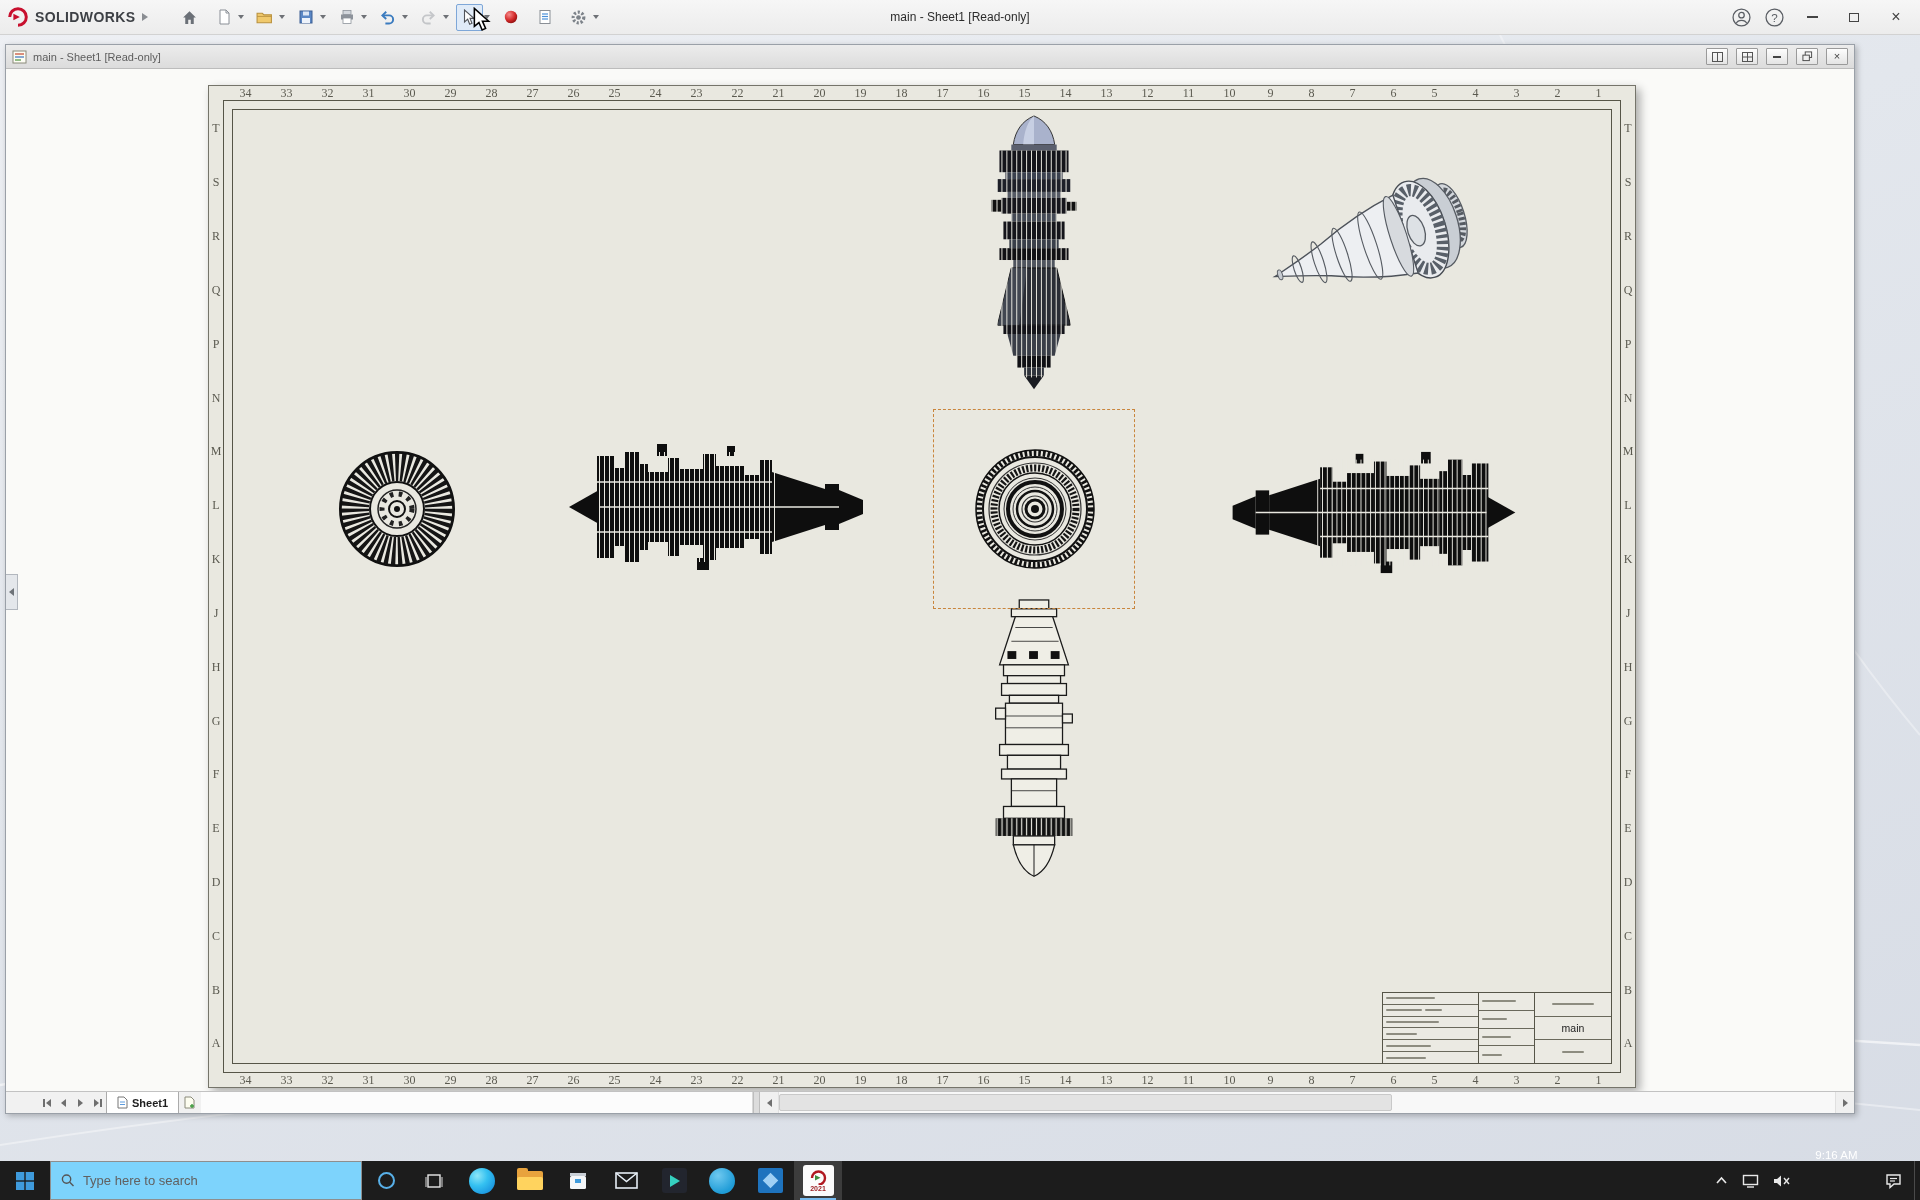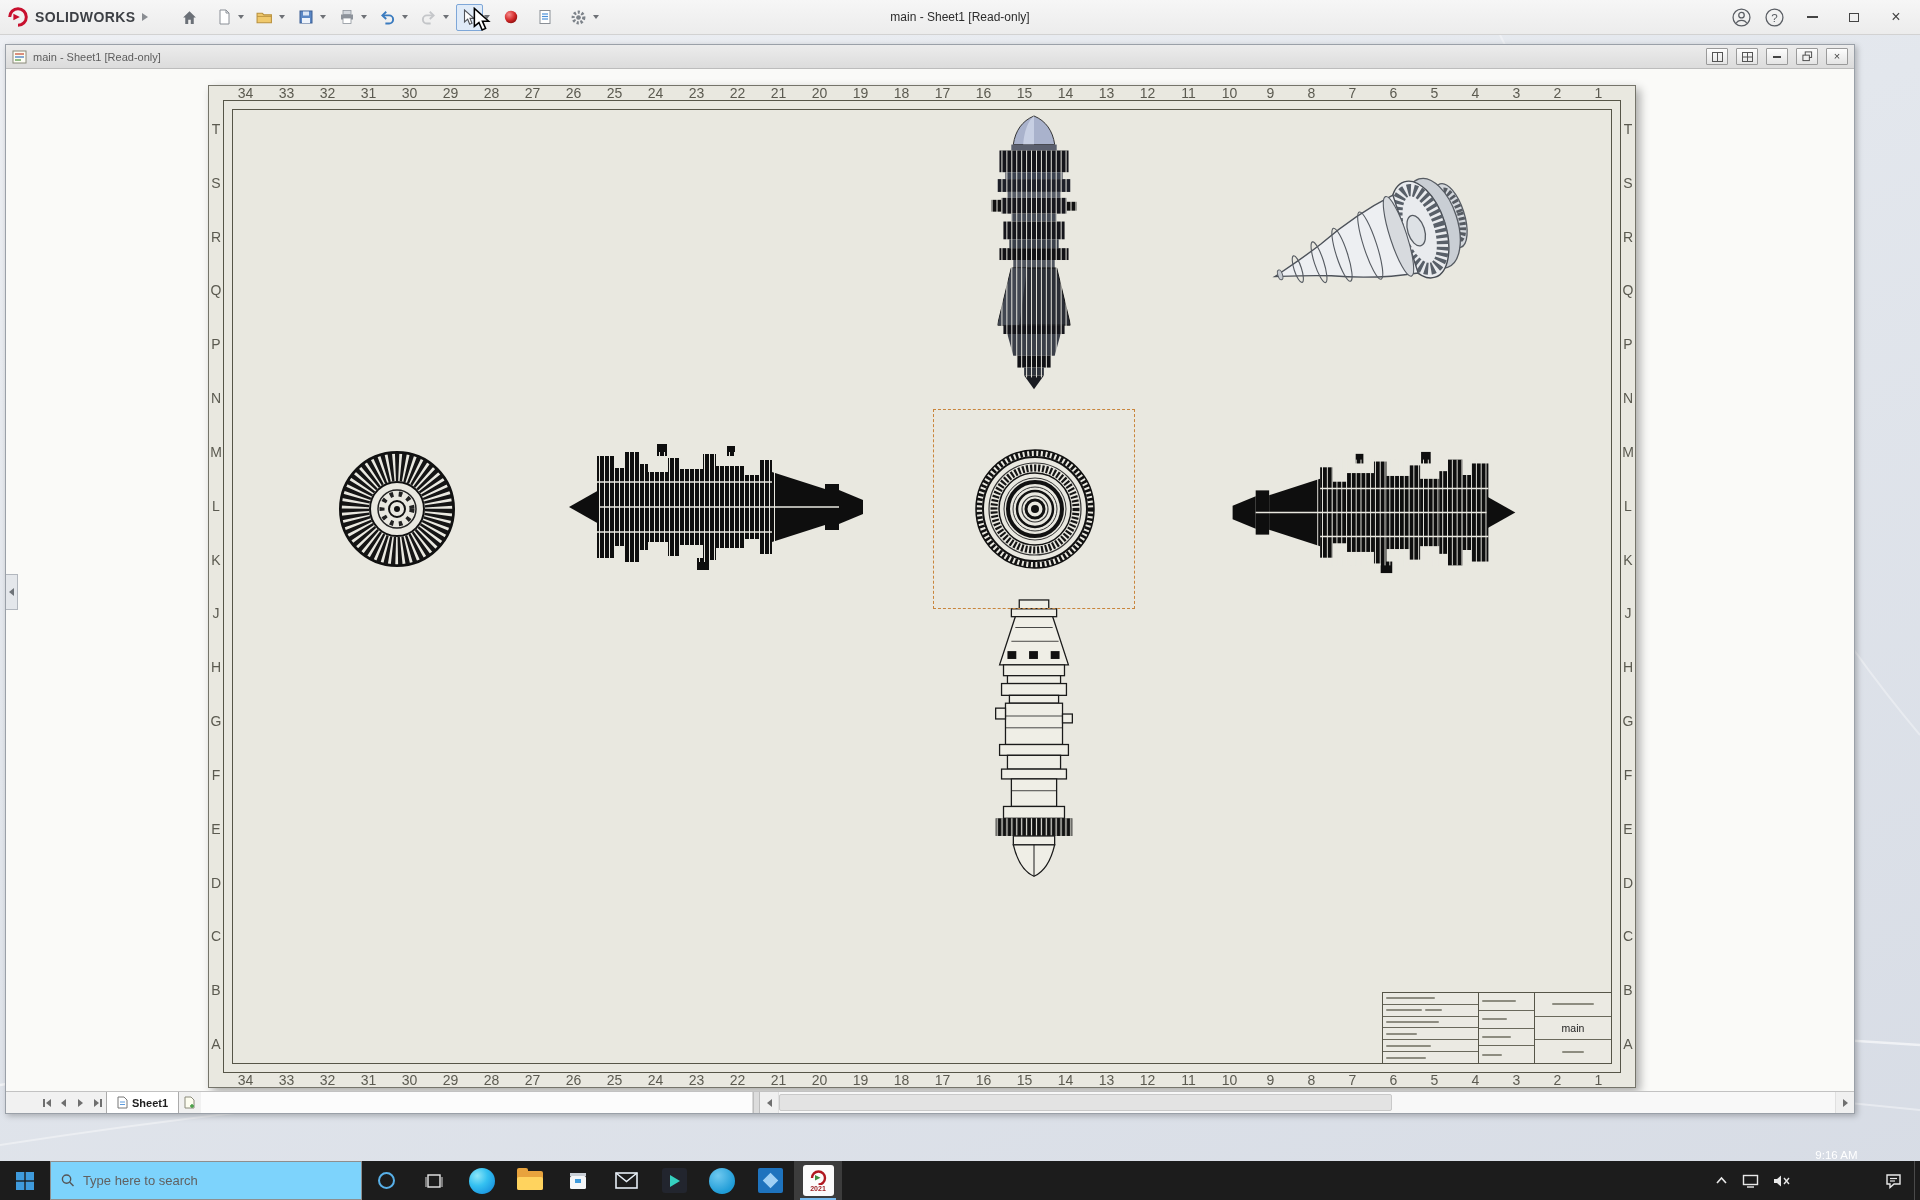--- a/index.html
+++ b/index.html
@@ -65,21 +65,21 @@
     display:flex; align-items:center; justify-content:center; z-index:5;
   }
   .tri-l-sm { width:0;height:0;border-top:4px solid transparent;border-bottom:4px solid transparent;border-right:5px solid #6e7378; }
 
   .sheet {
     position:absolute; left:202px; top:16px; width:1428px; height:1003px;
     background:var(--sheet-paper,#e9e8e0);
     border:1px solid #75746a;
     box-shadow:4px 4px 9px rgba(0,0,0,.32);
   }
-  .zone-strip { position:absolute; display:flex; color:#5b5a50; font-size:14px; z-index:2; }
+  .zone-strip { position:absolute; display:flex; color:#5b5a50; font-size:12px; z-index:2;font-family:Liberation Serif, serif; }
   .zone-cols { left:16px; right:16px; height:12px; flex-direction:row; }
   .zone-top { top:1px; } .zone-bottom { bottom:1px; }
   .zone-rows { top:16px; bottom:16px; width:12px; flex-direction:column; }
   .zone-left { left:1px; } .zone-right { right:1px; }
   .zone-strip span { flex:1; display:flex; align-items:center; justify-content:center; }
   .frame-outer { position:absolute; inset:14px; border:1.4px solid #565548; }
   .frame-inner { position:absolute; inset:23px; border:1px solid #565548; }
 
   .dview { position:absolute; }
   .mirror { transform:scaleX(-1); }

